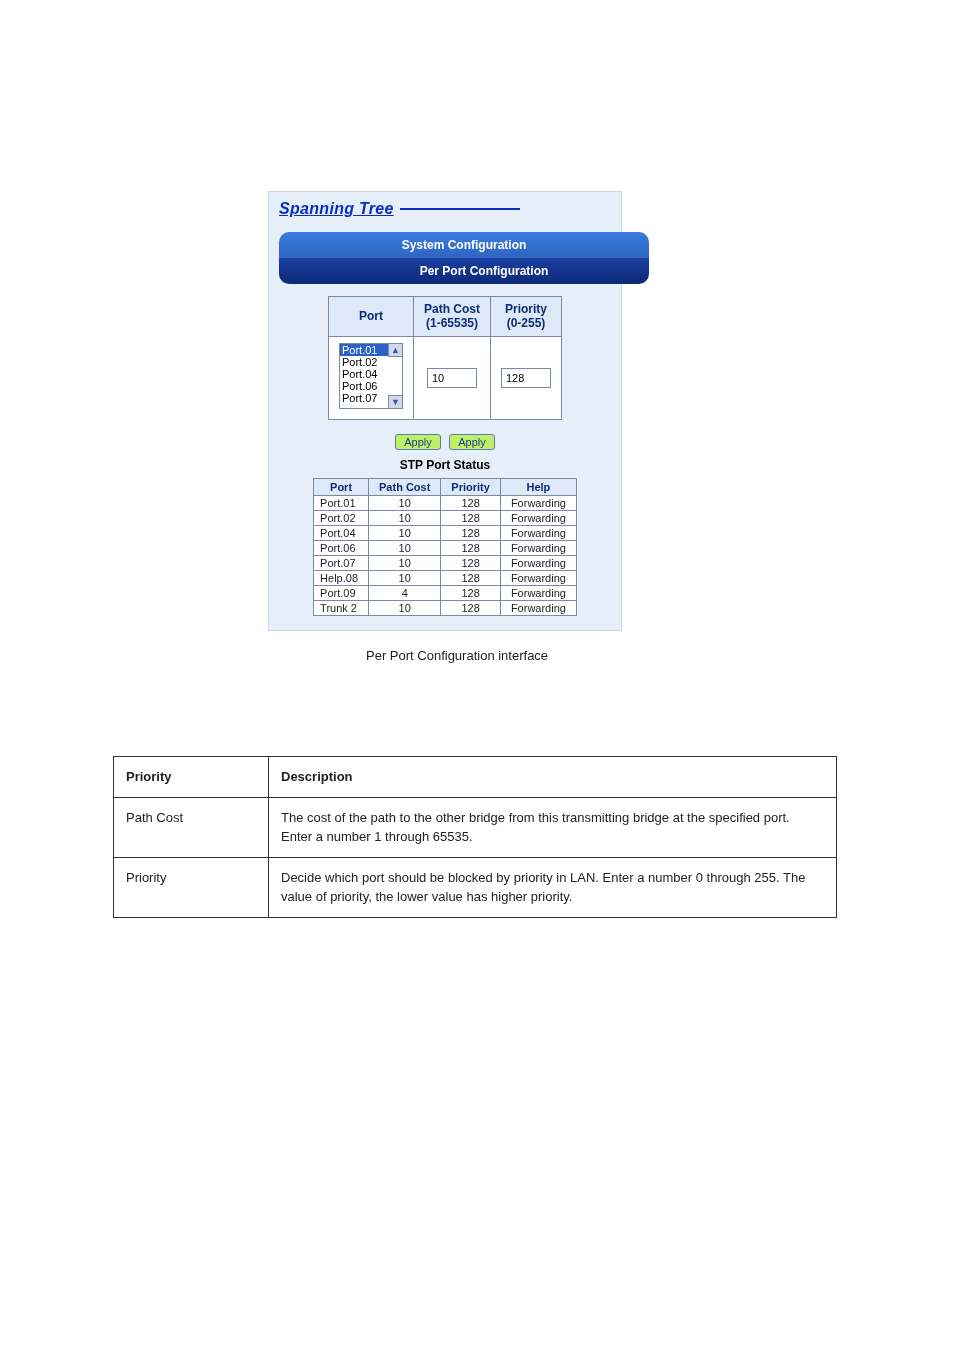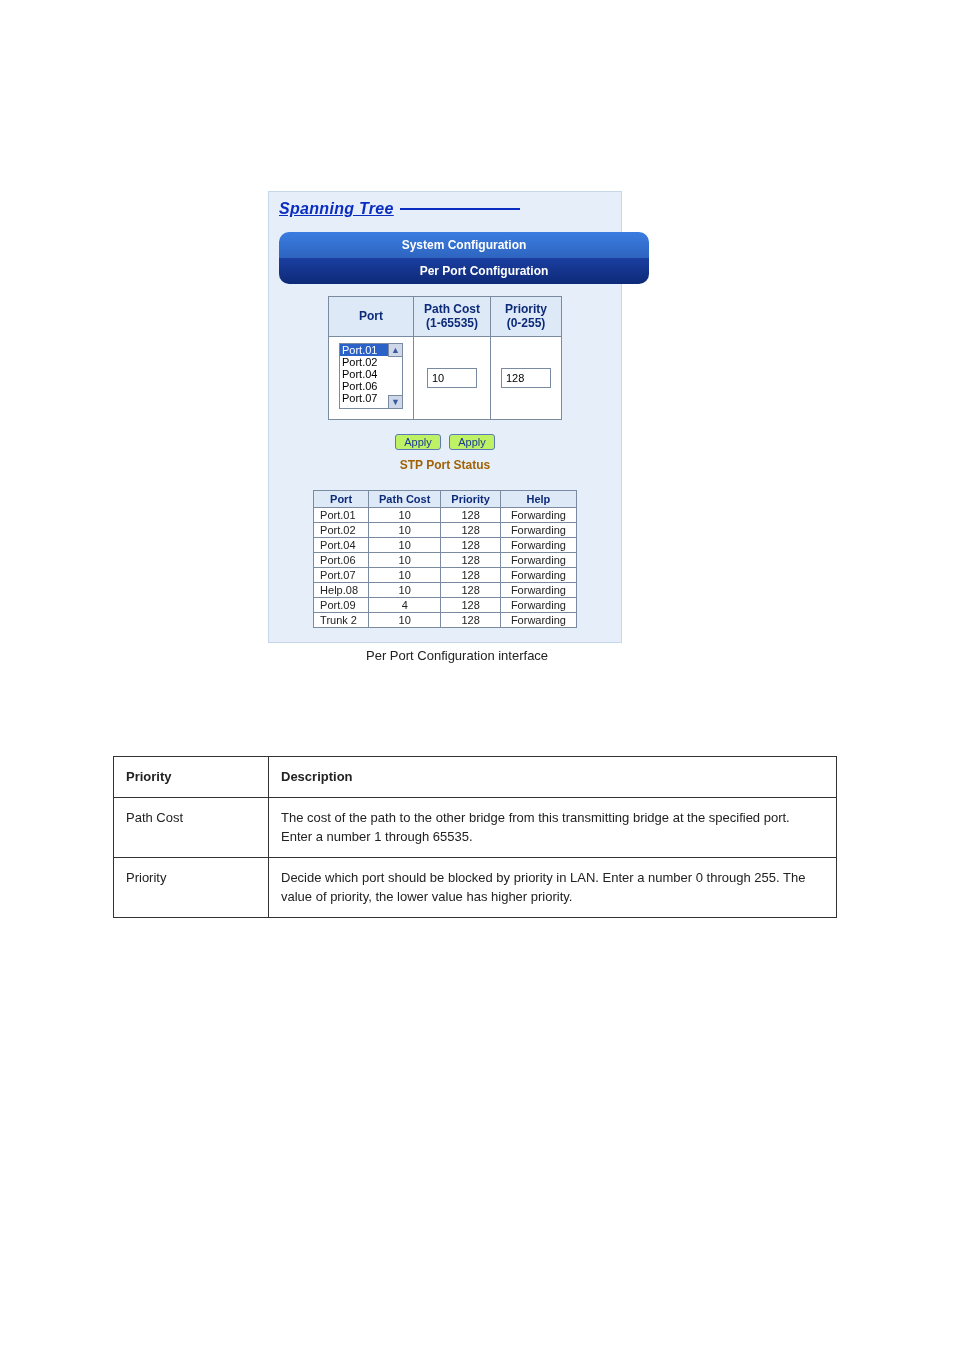--- a/index.html
+++ b/index.html
@@ -119,22 +119,22 @@
       border: 1px solid #5a7ab8;
       border-radius: 3px;
       cursor: pointer;
       margin: 0 2px;
       color: #1a3a90;
     }
     .status-title {
       text-align: center;
       font-size: 12px;
       font-weight: bold;
-      color: #a16207;
-      margin-bottom: 18px;
+      color: #000000;
+      margin-bottom: 6px;
     }
     .status-table {
       border-collapse: collapse;
       margin: 0 auto;
       font-size: 11px;
       background: #fff;
     }
     .status-table th {
       background: #dde9f7;
       border: 1px solid #7a8aa0;

